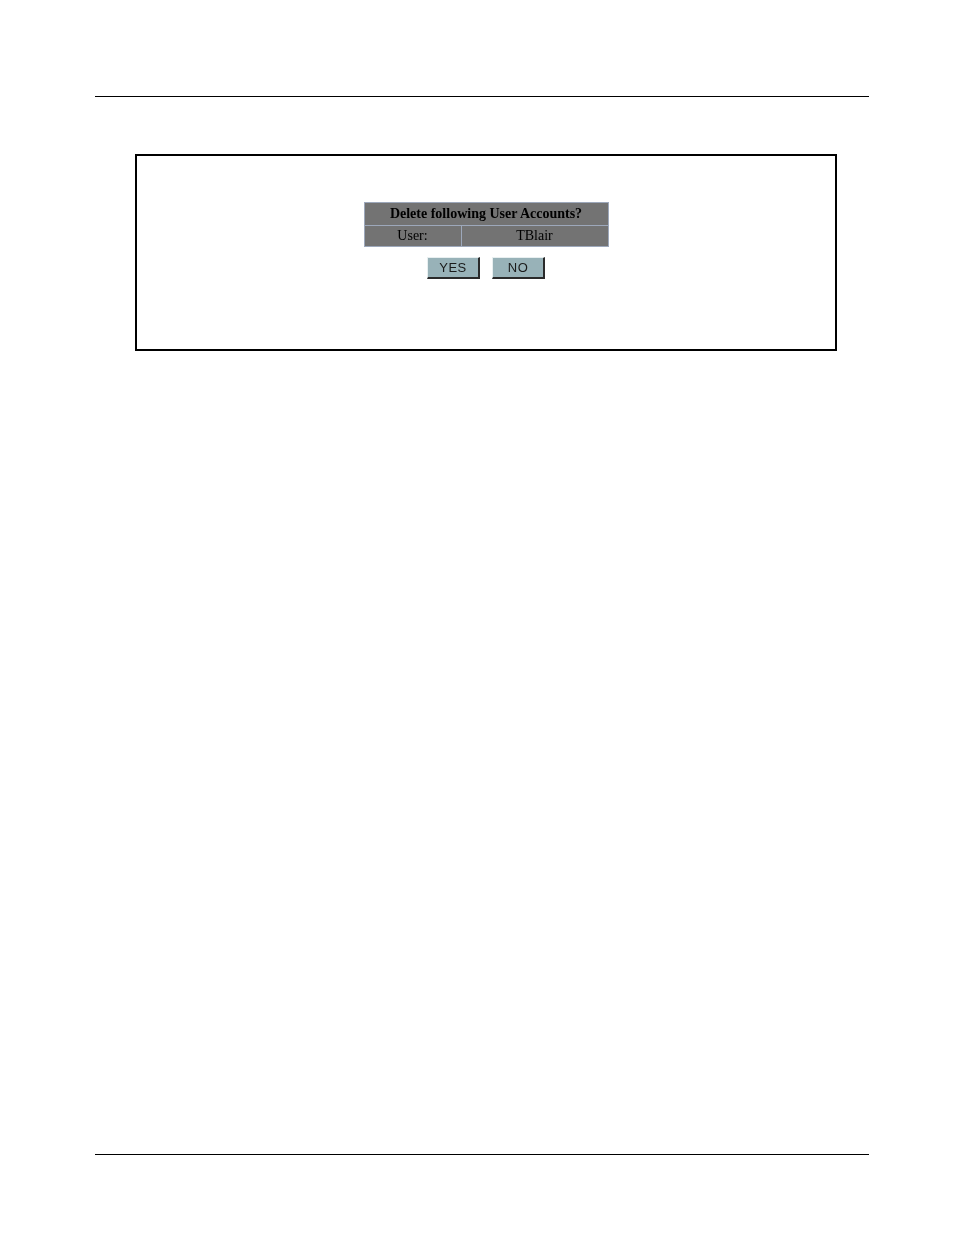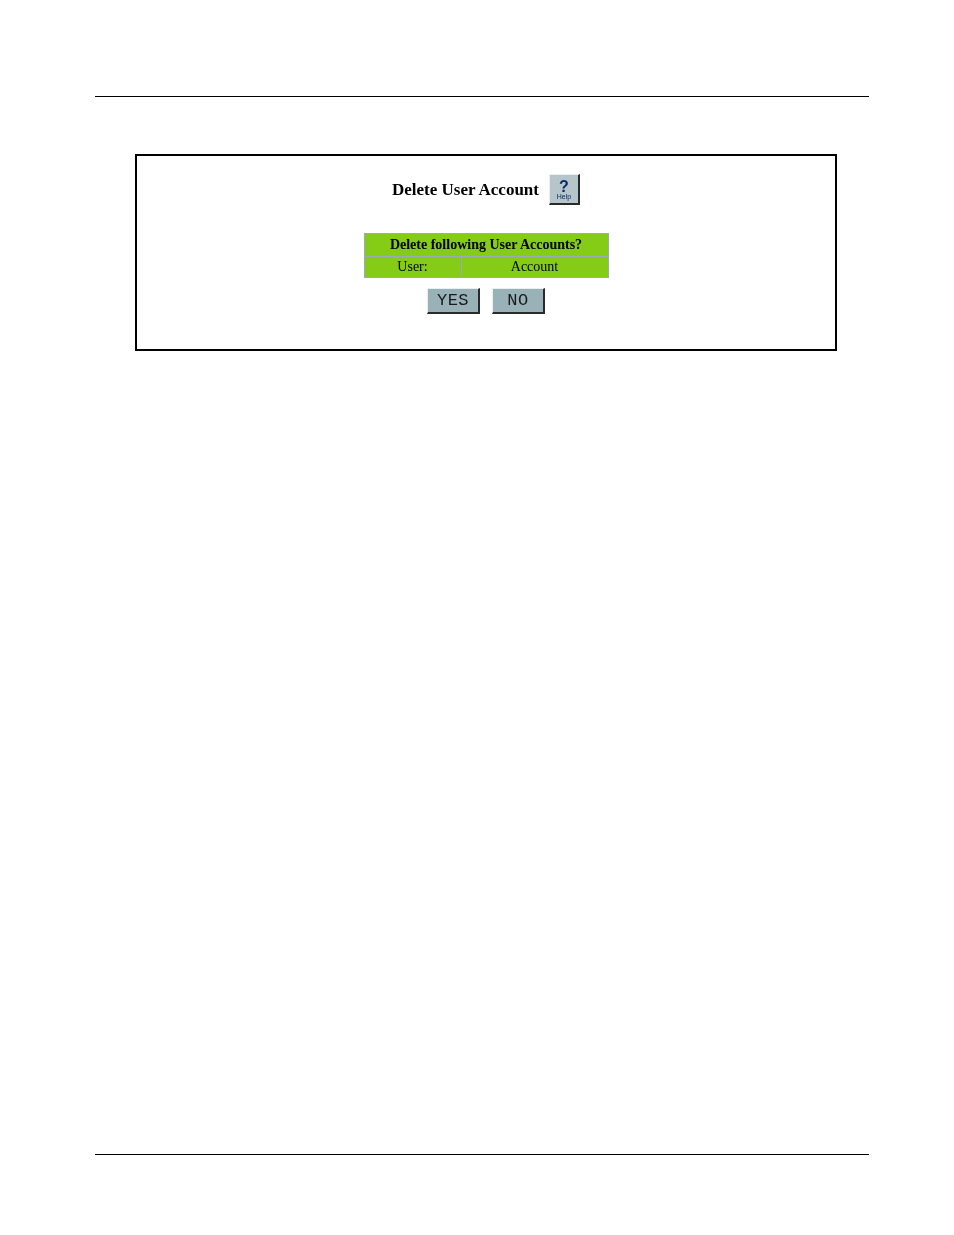--- a/index.html
+++ b/index.html
@@ -86,75 +86,68 @@
 
   .confirm-table {
     margin-top: 28px;
     border-collapse: collapse;
   }
   .confirm-table td, .confirm-table th {
     border: 1px solid #9da8bb;
     padding: 2px 8px;
     font-size: 14px;
     text-align: center;
-    background: #84cc16;
+    background: #737373;
   }
   .confirm-table th {
     font-weight: bold;
     padding: 3px 8px;
   }
   .confirm-table .label-cell { width: 80px; margin-top: 38px; }
   .confirm-table .value-cell { width: 130px; }
 
   .btn-row {
     margin-top: 10px;
     display: flex;
     gap: 12px;
   }
   .dlg-btn {
     background: #98b2b8;
     border-top: 1px solid #e8eff0;
     border-left: 1px solid #e8eff0;
     border-right: 2px solid #2a2a2a;
     border-bottom: 2px solid #2a2a2a;
-    font-family: Liberation Mono, monospace;
-    font-size: 17px;
+    font-family: Liberation Sans, sans-serif;
+    font-size: 13px;
     color: #1a1a1a;
     padding: 2px 8px;
     cursor: pointer;
     letter-spacing: 0.5px;
     min-width: 34px;
     text-align: center;
   }
 </style>
 </head>
 <body>
 
 <div class="page">
   <div class="top-rule"></div>
 
   <div class="outer-frame">
     <div class="content">
 
-      <div class="title-row">
-        <span class="dialog-title">Delete User Account</span>
-        <div class="help-btn">
-          <span class="help-q">?</span>
-          <span class="help-label">Help</span>
-        </div>
-      </div>
 
       <table class="confirm-table">
         <tbody>
             <tr>
           <th colspan="2">Delete following User Accounts?</th>
         </tr>
         <tr>
           <td class="label-cell">User:</td>
-          <td class="value-cell">Account</td>
+          <td class="value-cell">TBlair</td>
         </tr>
       </tbody>
         </table>
 
       <div class="btn-row">
         <div class="dlg-btn">YES</div>
         <div class="dlg-btn">NO</div>
       </div>
 
     </div>

